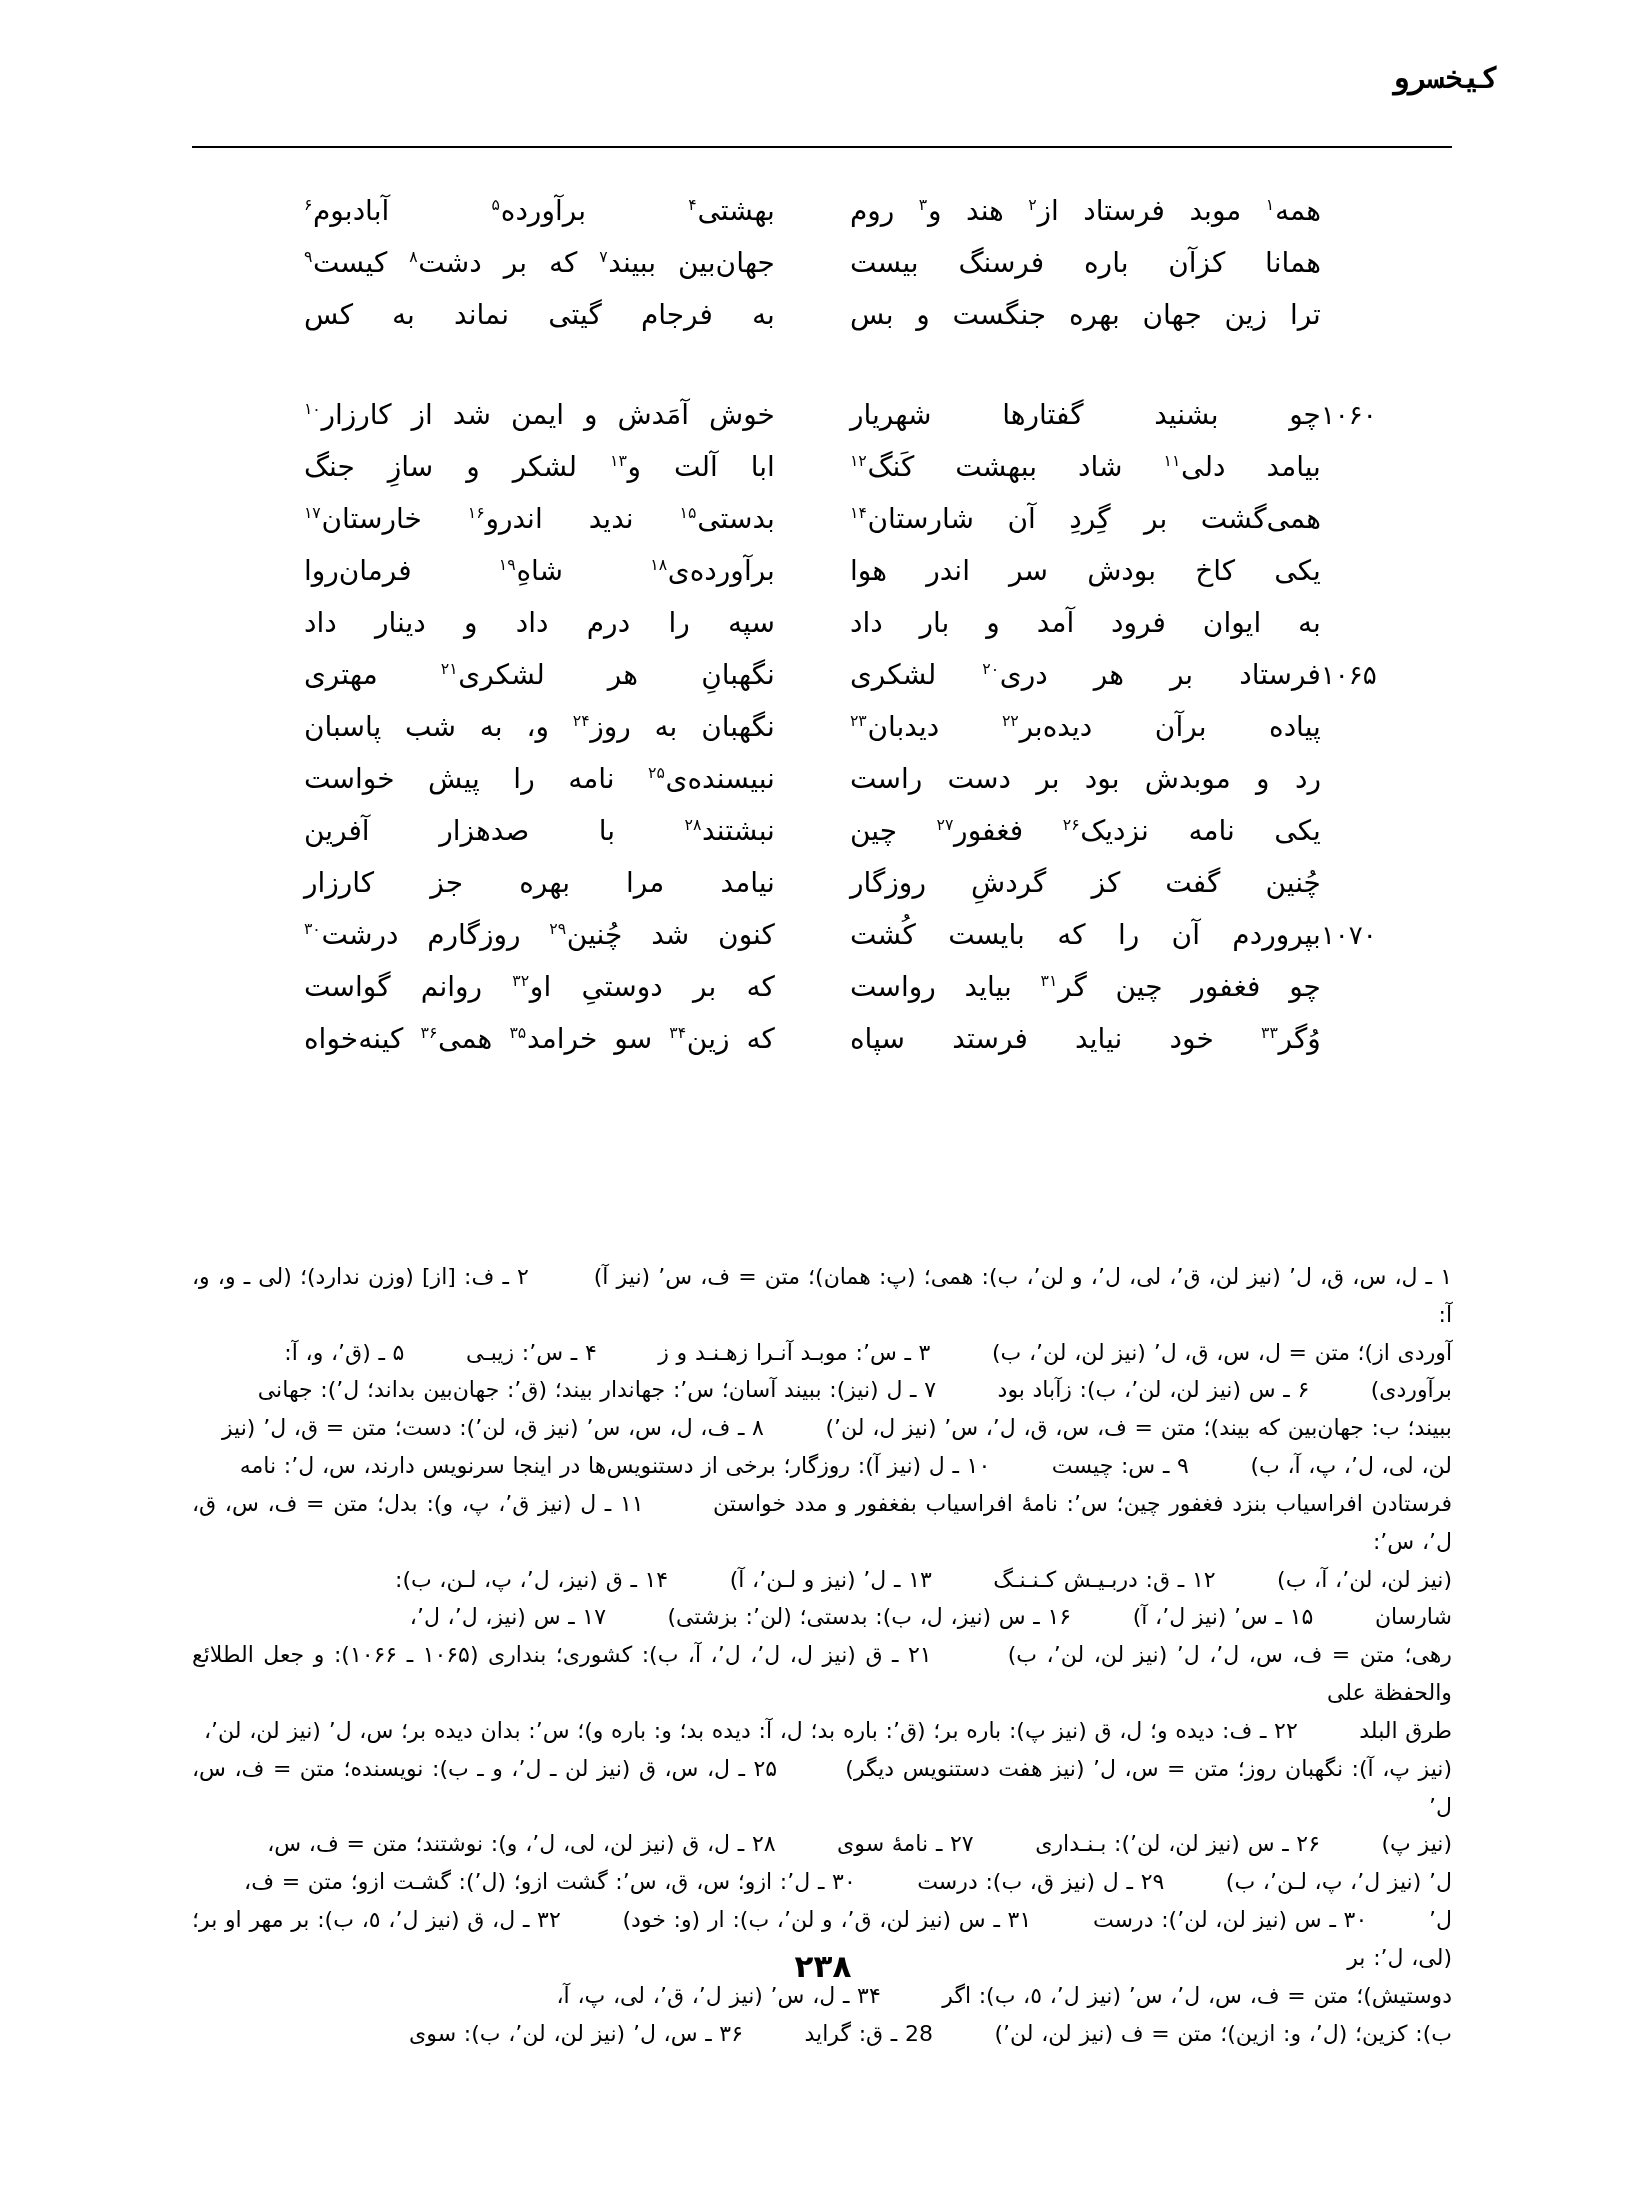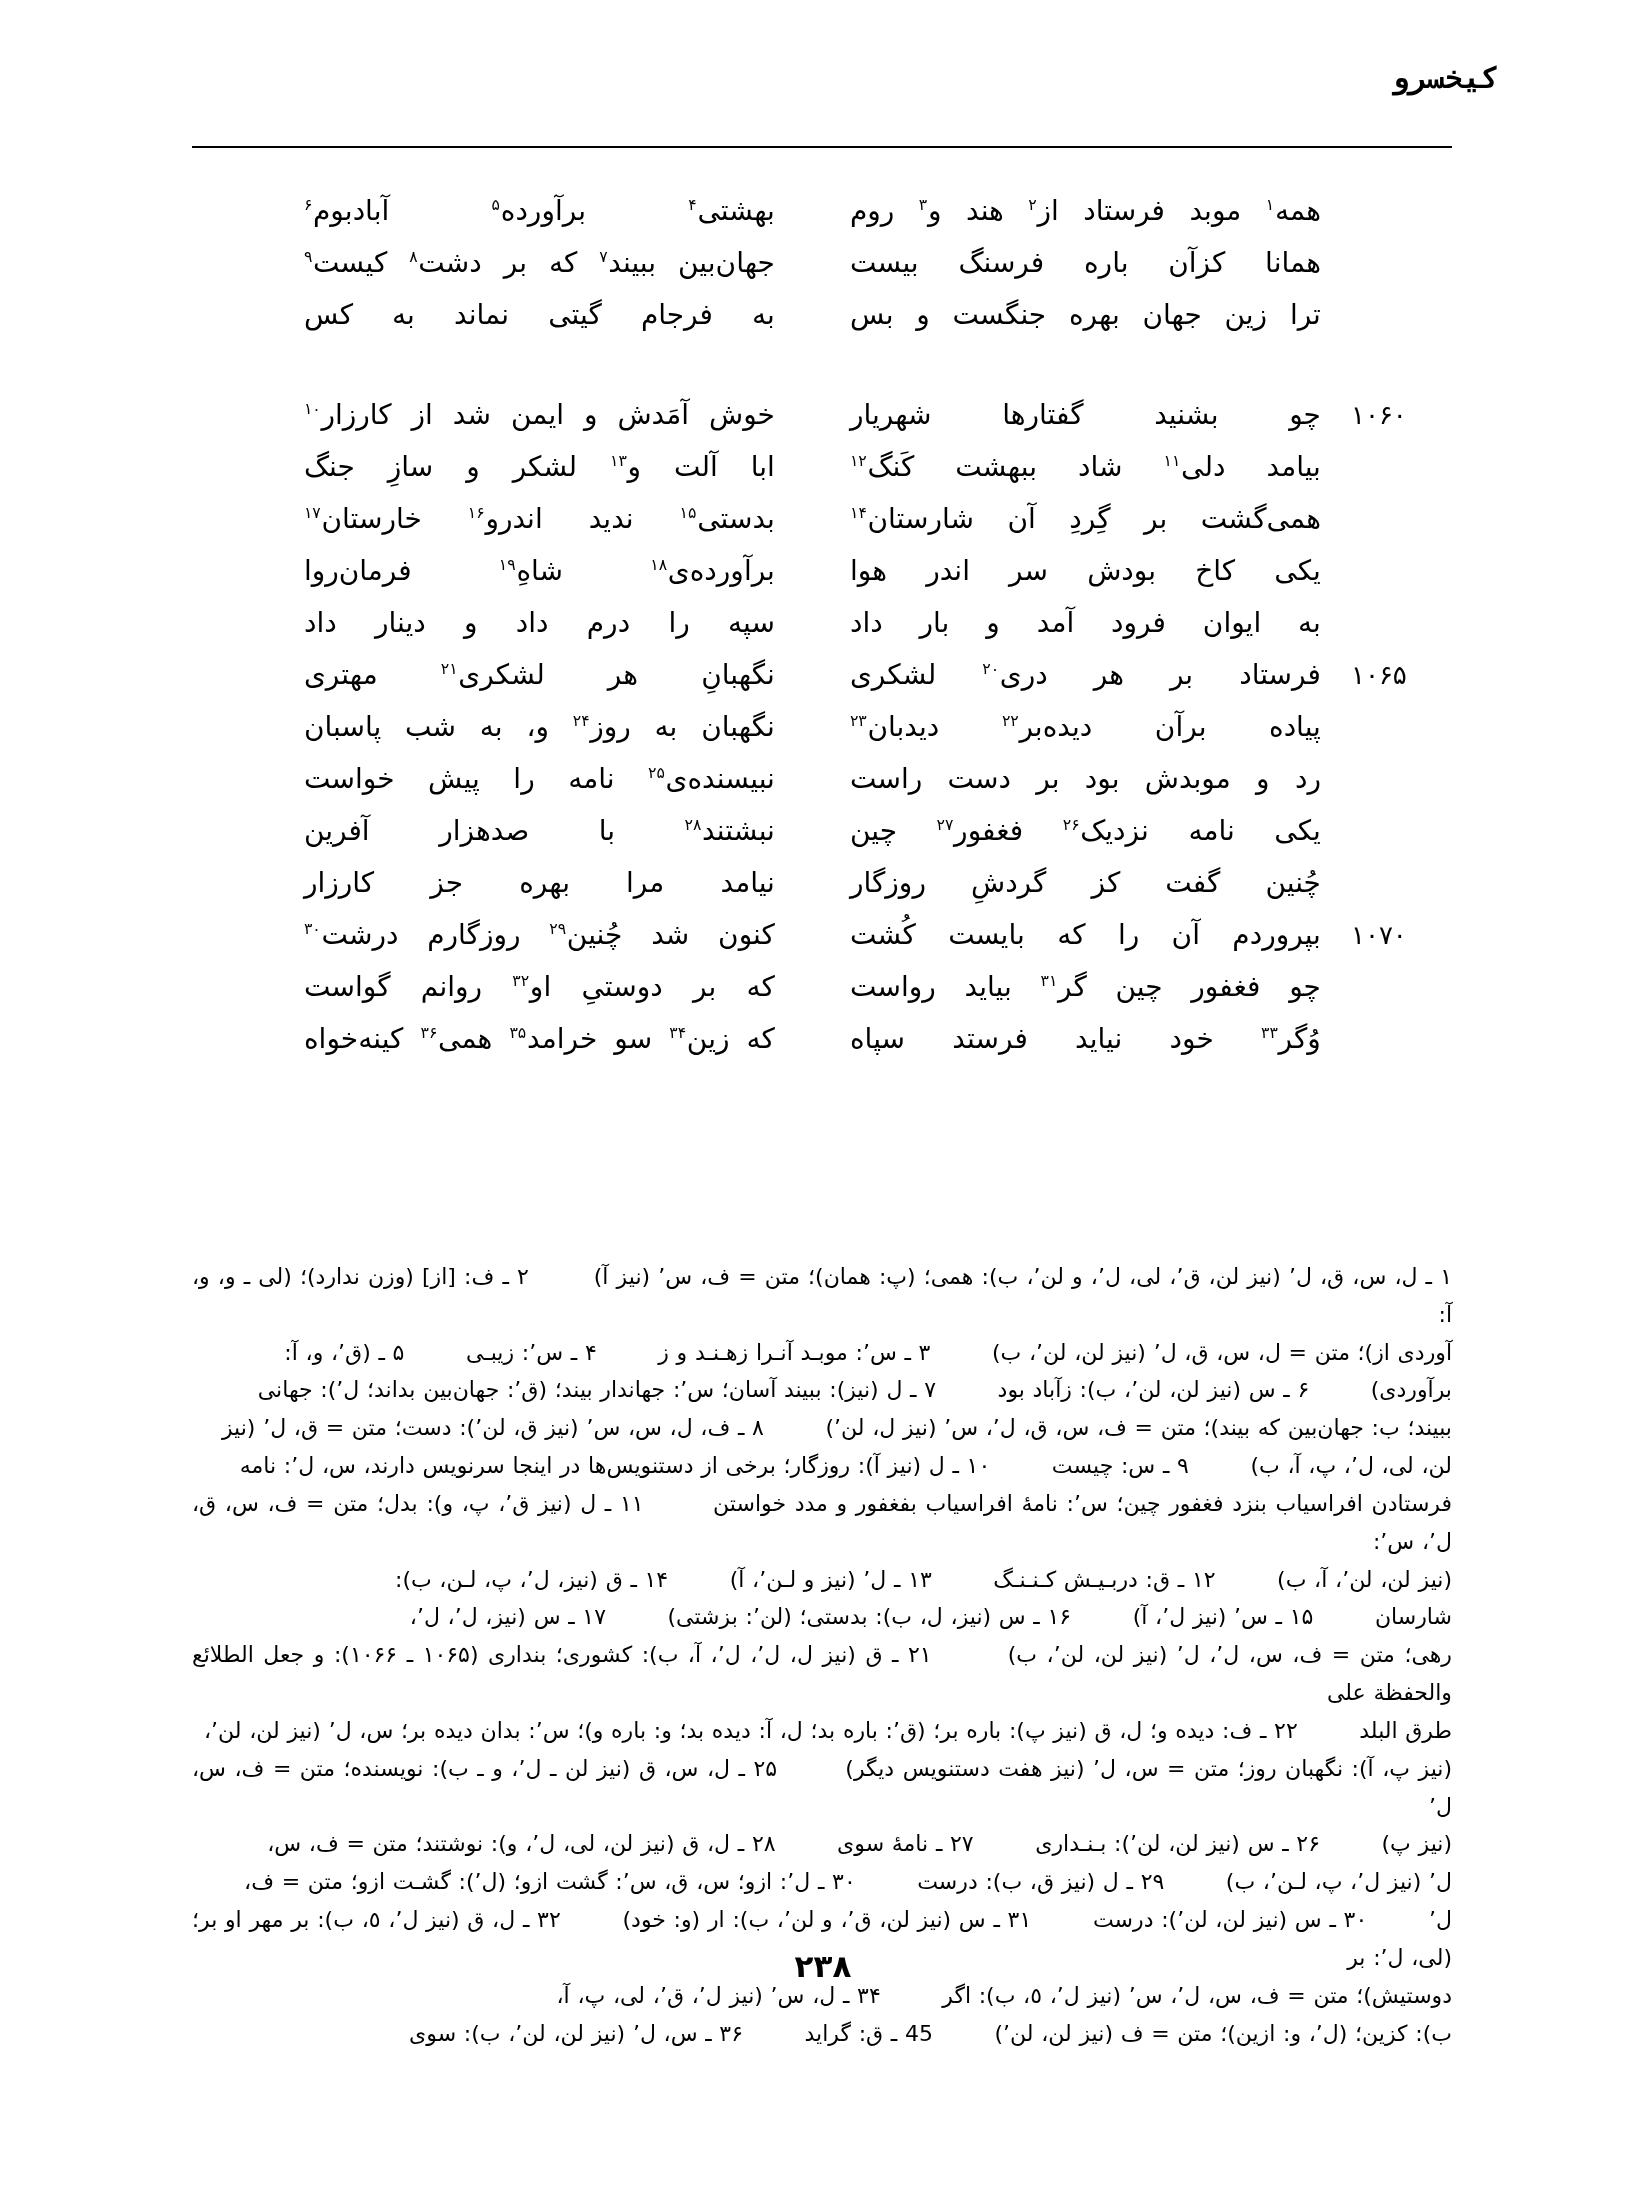--- a/index.html
+++ b/index.html
@@ -58,21 +58,21 @@
   .bayt {
     display: flex;
     flex-direction: row;
     align-items: baseline;
     height: 52px;
   }
   .num-col {
     width: 116px;
     flex: 0 0 116px;
     font-size: 26px;
-    text-align: center;
+    text-align: left;
     padding-right: 4.1px;
     letter-spacing: 1.4px;
     white-space: nowrap;
   }
   .hemi {
     flex: 0 0 auto;
     font-size: 28px;
     line-height: 1.05;
     white-space: nowrap;
     display: flex;
@@ -432,19 +432,19 @@
       <div class="note-line">فرستادن افراسیاب بنزد فغفور چین؛ س٬: نامهٔ افراسیاب بفغفور و مدد خواستن        ۱۱ ـ ل (نیز ق٬، پ، و): بدل؛ متن = ف، س، ق، ل٬، س٬:</div>
       <div class="note-line">(نیز لن، لن٬، آ، ب)        ۱۲ ـ ق: دربـیـش کـنـنـگ        ۱۳ ـ ل٬ (نیز و لـن٬، آ)        ۱۴ ـ ق (نیز، ل٬، پ، لـن، ب):</div>
       <div class="note-line">شارسان        ۱۵ ـ س٬ (نیز ل٬، آ)        ۱۶ ـ س (نیز، ل، ب): بدستی؛ (لن٬: بزشتی)        ۱۷ ـ س (نیز، ل٬، ل٬،</div>
       <div class="note-line">رهی؛ متن = ف، س، ل٬، ل٬ (نیز لن، لن٬، ب)        ۲۱ ـ ق (نیز ل، ل٬، ل٬، آ، ب): کشوری؛ بنداری (۱۰۶۵ ـ ۱۰۶۶): و جعل الطلائع والحفظة علی</div>
       <div class="note-line">طرق البلد        ۲۲ ـ ف: دیده و؛ ل، ق (نیز پ): باره بر؛ (ق٬: باره بد؛ ل، آ: دیده بد؛ و: باره و)؛ س٬: بدان دیده بر؛ س، ل٬ (نیز لن، لن٬،</div>
       <div class="note-line">(نیز پ، آ): نگهبان روز؛ متن = س، ل٬ (نیز هفت دستنویس دیگر)        ۲۵ ـ ل، س، ق (نیز لن ـ ل٬، و ـ ب): نویسنده؛ متن = ف، س، ل٬</div>
       <div class="note-line">(نیز پ)        ۲۶ ـ س (نیز لن، لن٬): بـنـداری        ۲۷ ـ نامهٔ سوی        ۲۸ ـ ل، ق (نیز لن، لی، ل٬، و): نوشتند؛ متن = ف، س،</div>
       <div class="note-line">ل٬ (نیز ل٬، پ، لـن٬، ب)        ۲۹ ـ ل (نیز ق، ب): درست        ۳۰ ـ ل٬: ازو؛ س، ق، س٬: گشت ازو؛ (ل٬): گشـت ازو؛ متن = ف،</div>
       <div class="note-line">ل٬        ۳۰ ـ س (نیز لن، لن٬): درست        ۳۱ ـ س (نیز لن، ق٬، و لن٬، ب): ار (و: خود)        ۳۲ ـ ل، ق (نیز ل٬، ٥، ب): بر مهر او بر؛ (لی، ل٬: بر</div>
       <div class="note-line">دوستیش)؛ متن = ف، س، ل٬، س٬ (نیز ل٬، ٥، ب): اگر        ۳۴ ـ ل، س٬ (نیز ل٬، ق٬، لی، پ، آ،</div>
-      <div class="note-line">ب): کزین؛ (ل٬، و: ازین)؛ متن = ف (نیز لن، لن٬)        45 ـ ق: گراید        ۳۶ ـ س، ل٬ (نیز لن، لن٬، ب): سوی</div>
+      <div class="note-line">ب): کزین؛ (ل٬، و: ازین)؛ متن = ف (نیز لن، لن٬)        28 ـ ق: گراید        ۳۶ ـ س، ل٬ (نیز لن، لن٬، ب): سوی</div>
     </div>
 
   <div class="folio">۲۳۸</div>
 
 </div>
 
 
 </body></html>

